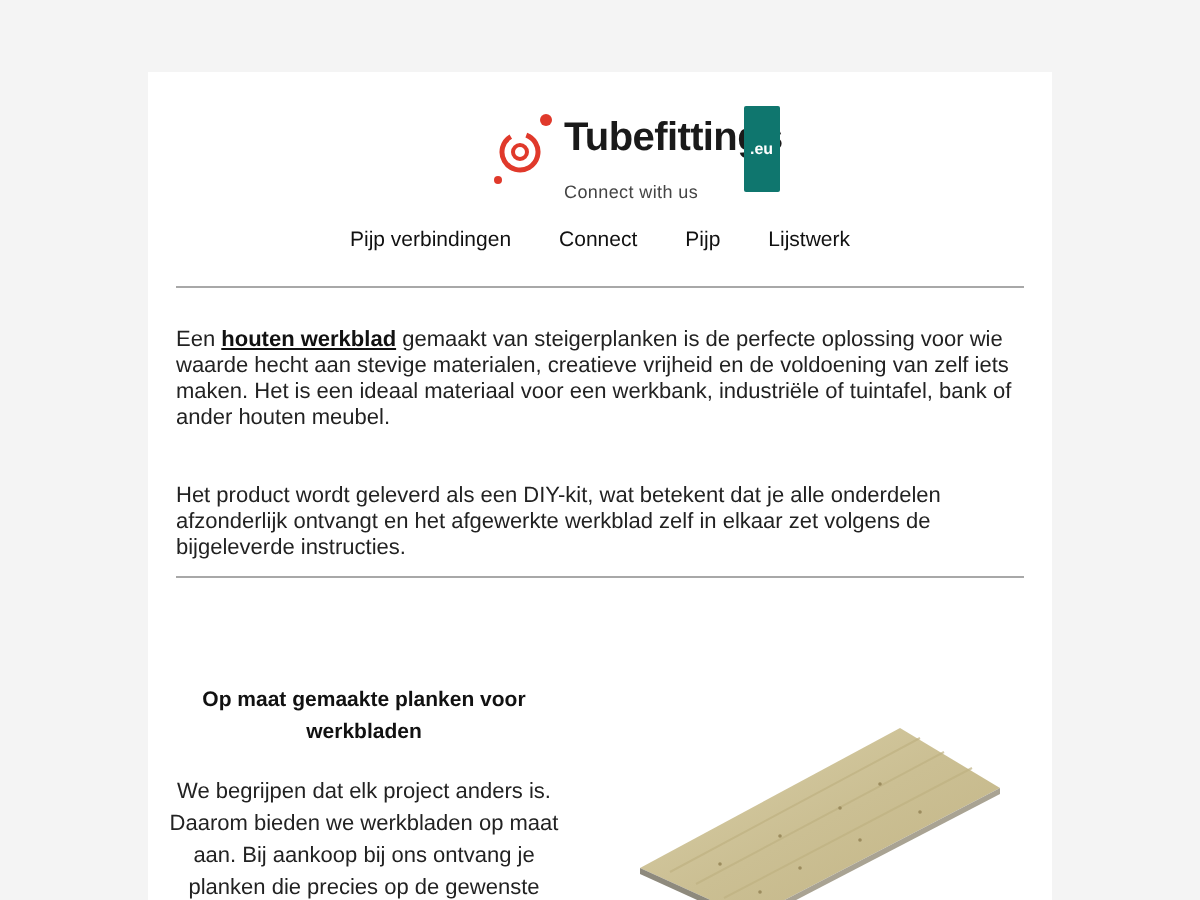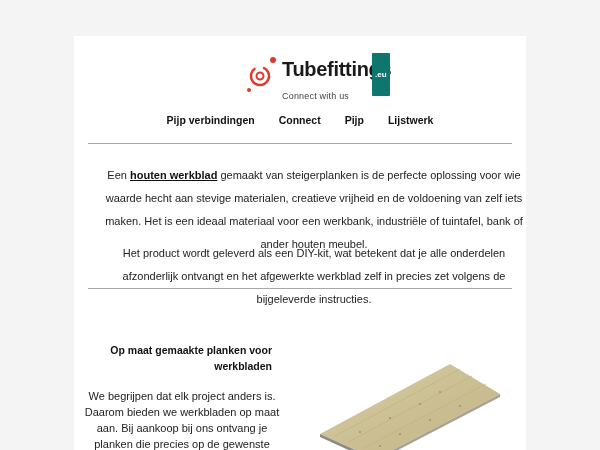--- a/index.html
+++ b/index.html
@@ -29,34 +29,34 @@
       font-size: 9px; color: #444; letter-spacing: 0.2px; margin-top: 12px;
     }
     .logo .eu {
       position: absolute; left: 128px; top: -1px;
       background: #0f766e; color: #fff; font-size: 8px; font-weight: bold;
       padding: 16px 3px; line-height: 11px; border-radius: 1px;
     }
     .nav {
       position: absolute; left: 0; top: 78px; width: 452px;
       display: flex; justify-content: center; gap: 24px;
-      font-size: 10.5px; font-weight: bold; color: #111;
+      font-size: 10.5px; font-weight: normal; color: #111;
     }
     .nav a { color: #111; text-decoration: none; cursor: pointer; }
     .divider {
       position: absolute; left: 14px; width: 424px; height: 1px; background: #a8a8a8;
     }
     .para {
-      position: absolute; left: 28px; width: 424px;
-      text-align: center; font-size: 11px; line-height: 23px; color: #222;
+      position: absolute; left: 14px; width: 424px;
+      text-align: left; font-size: 11px; line-height: 13px; color: #222;
     }
     .para a { color: #111; font-weight: bold; text-decoration: underline; }
     .sub-title {
       position: absolute; left: 18px; top: 306px; width: 180px;
-      text-align: right; font-size: 10.5px; font-weight: bold; line-height: 16px; color: #111;
+      text-align: center; font-size: 10.5px; font-weight: bold; line-height: 16px; color: #111;
     }
     .sub-text {
       position: absolute; left: 10px; top: 352px; width: 196px;
       text-align: center; font-size: 11px; line-height: 16px; color: #222;
     }
     .plank {
       position: absolute; left: 226px; top: 318px;
     }
   </style>
 </head>
@@ -80,21 +80,21 @@
     <a>Pijp verbindingen</a>
     <a>Connect</a>
     <a>Pijp</a>
     <a>Lijstwerk</a>
   </nav>
 
   <div class="divider" style="top:107px;"></div>
 
   <p class="para" style="top:128px; margin:0;"><span>Een </span><a>houten werkblad</a><span> gemaakt van steigerplanken is de perfecte oplossing voor wie waarde hecht aan stevige materialen, creatieve vrijheid en de voldoening van zelf iets maken. Het is een ideaal materiaal voor een werkbank, industriële of tuintafel, bank of ander houten meubel.</span></p>
 
-  <p class="para" style="top:206px; margin:0;">Het product wordt geleverd als een DIY-kit, wat betekent dat je alle onderdelen afzonderlijk ontvangt en het afgewerkte werkblad zelf in precies zet volgens de bijgeleverde instructies.</p>
+  <p class="para" style="top:206px; margin:0;">Het product wordt geleverd als een DIY-kit, wat betekent dat je alle onderdelen afzonderlijk ontvangt en het afgewerkte werkblad zelf in elkaar zet volgens de bijgeleverde instructies.</p>
 
   <div class="divider" style="top:252px;"></div>
 
   <div class="sub-title">Op maat gemaakte planken voor werkbladen</div>
   <div class="sub-text">We begrijpen dat elk project anders is. Daarom bieden we werkbladen op maat aan. Bij aankoop bij ons ontvang je planken die precies op de gewenste lengte en breedte</div>
 
   <svg class="plank" width="220" height="100" viewBox="0 0 220 100">
     <defs>
       <linearGradient id="wood" x1="0" y1="0" x2="1" y2="1">
         <stop offset="0" stop-color="#d9cfa8"></stop>

